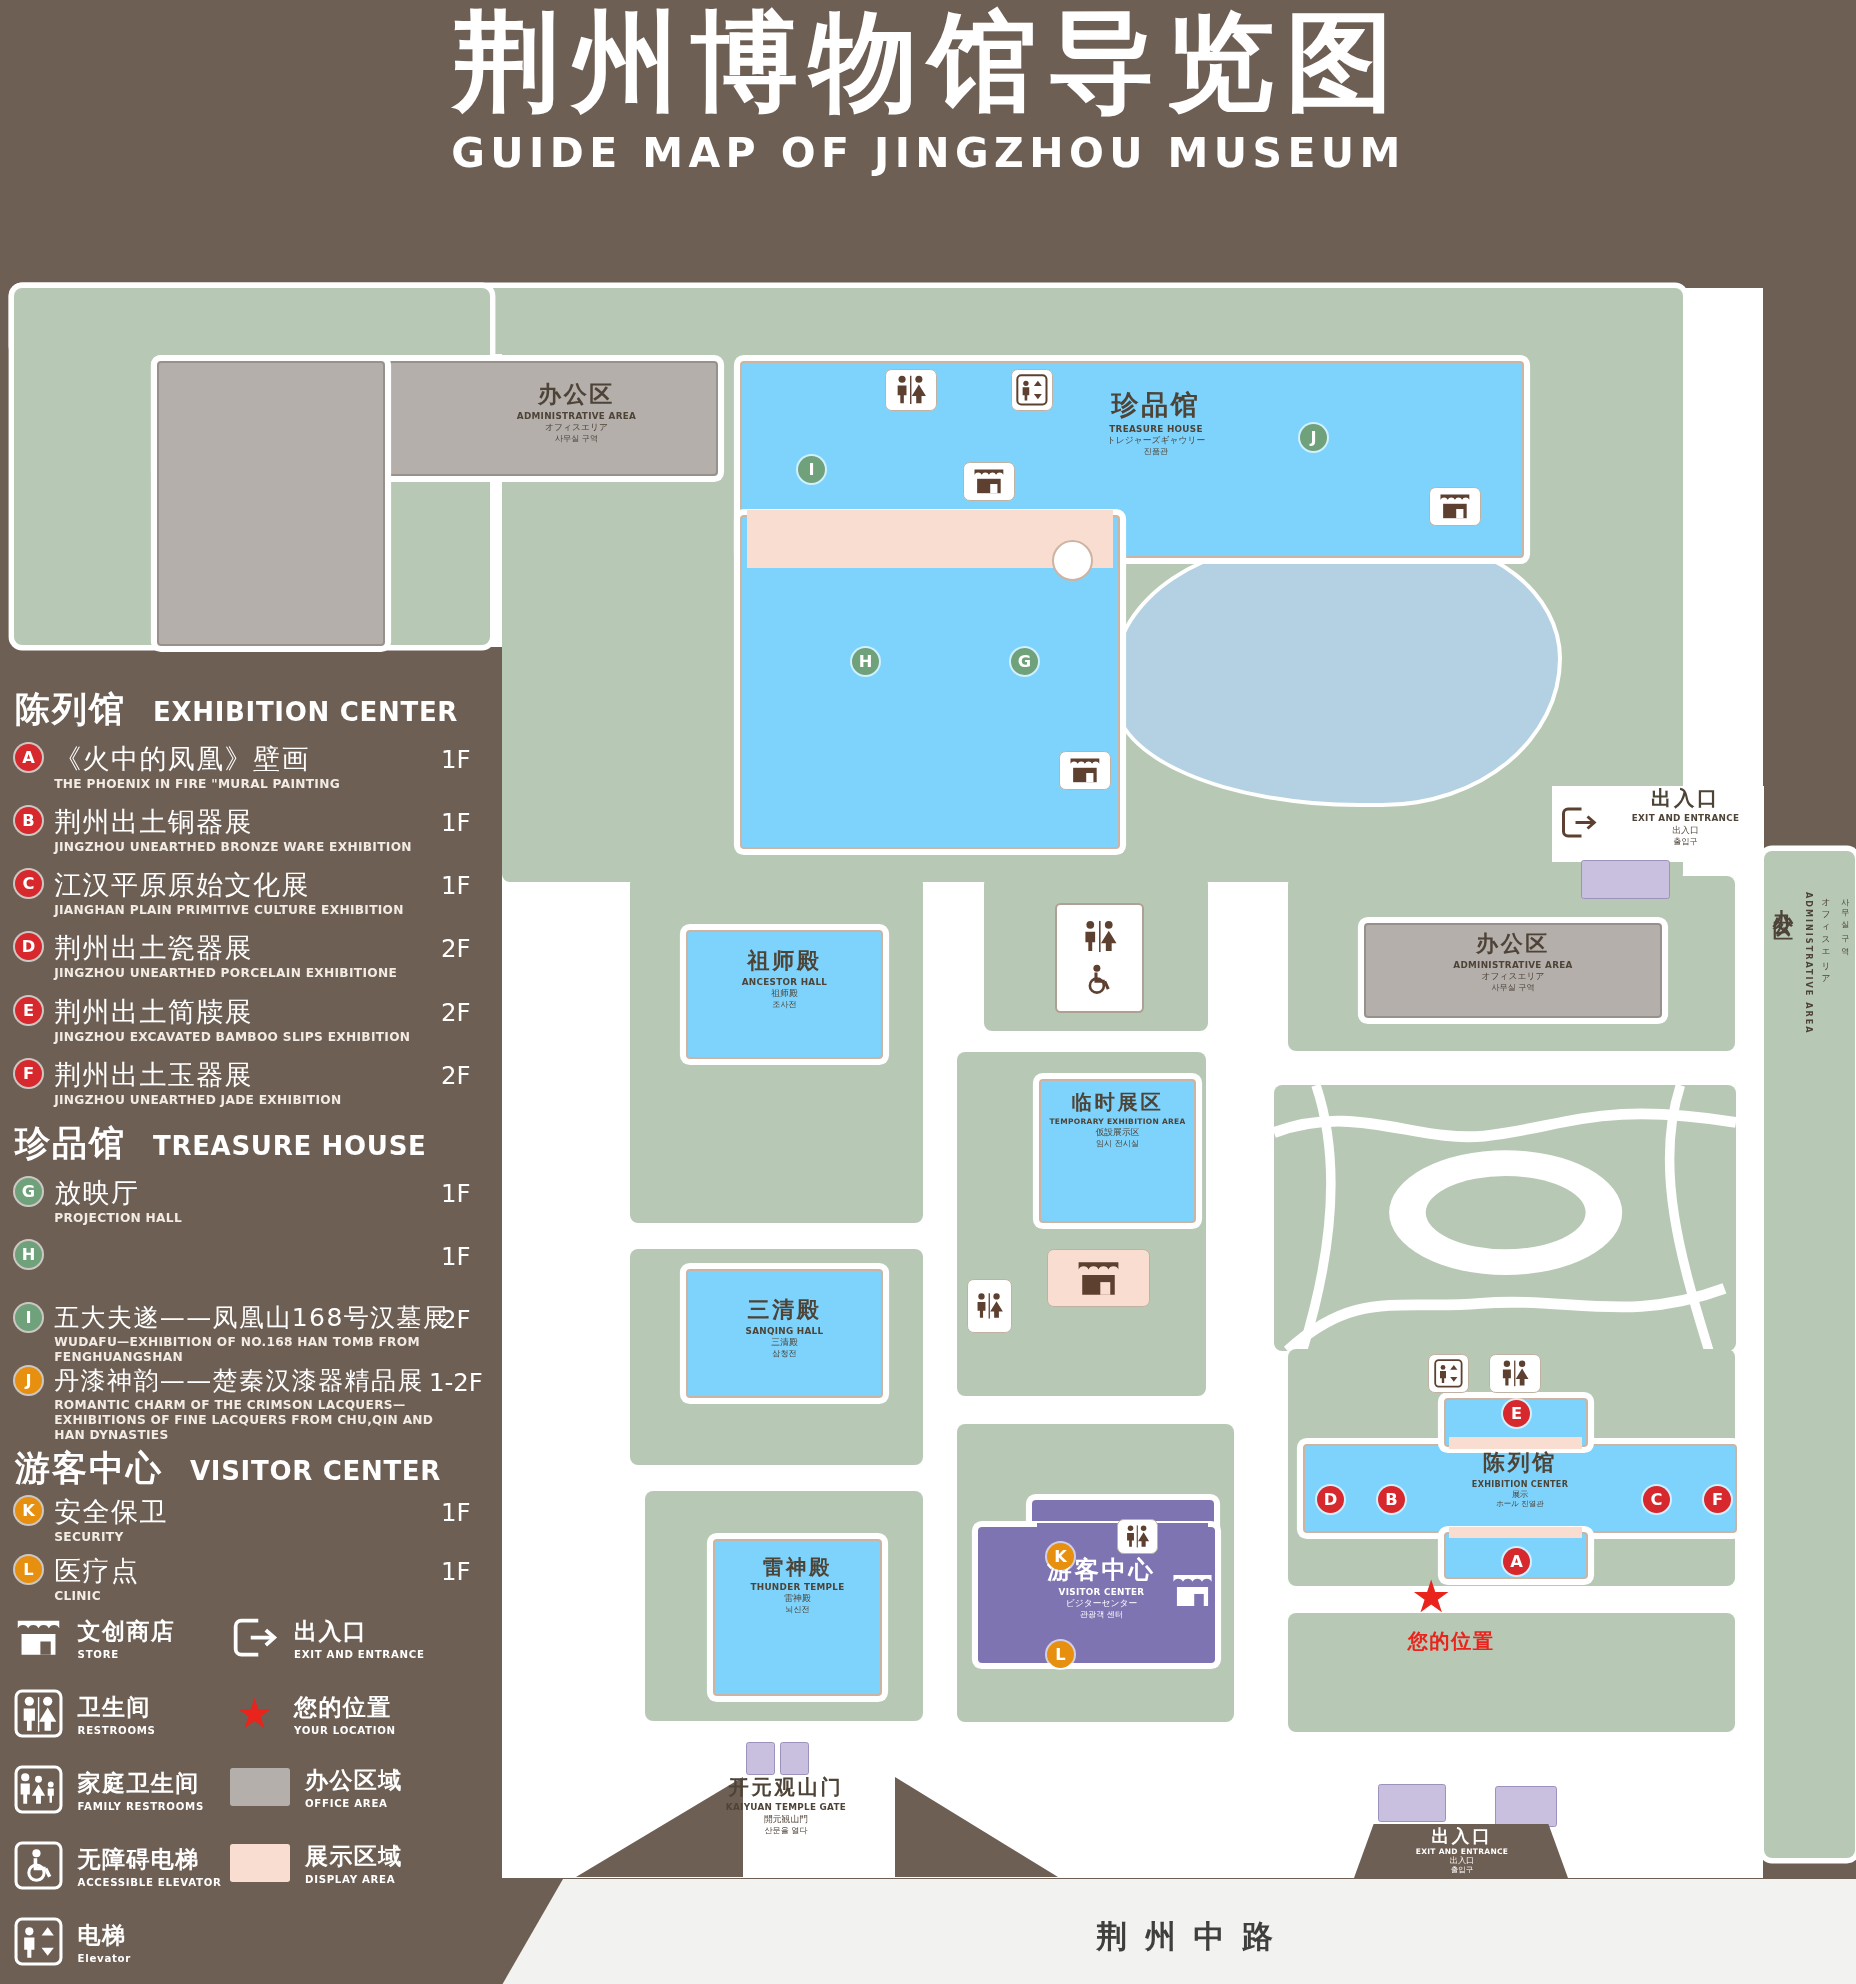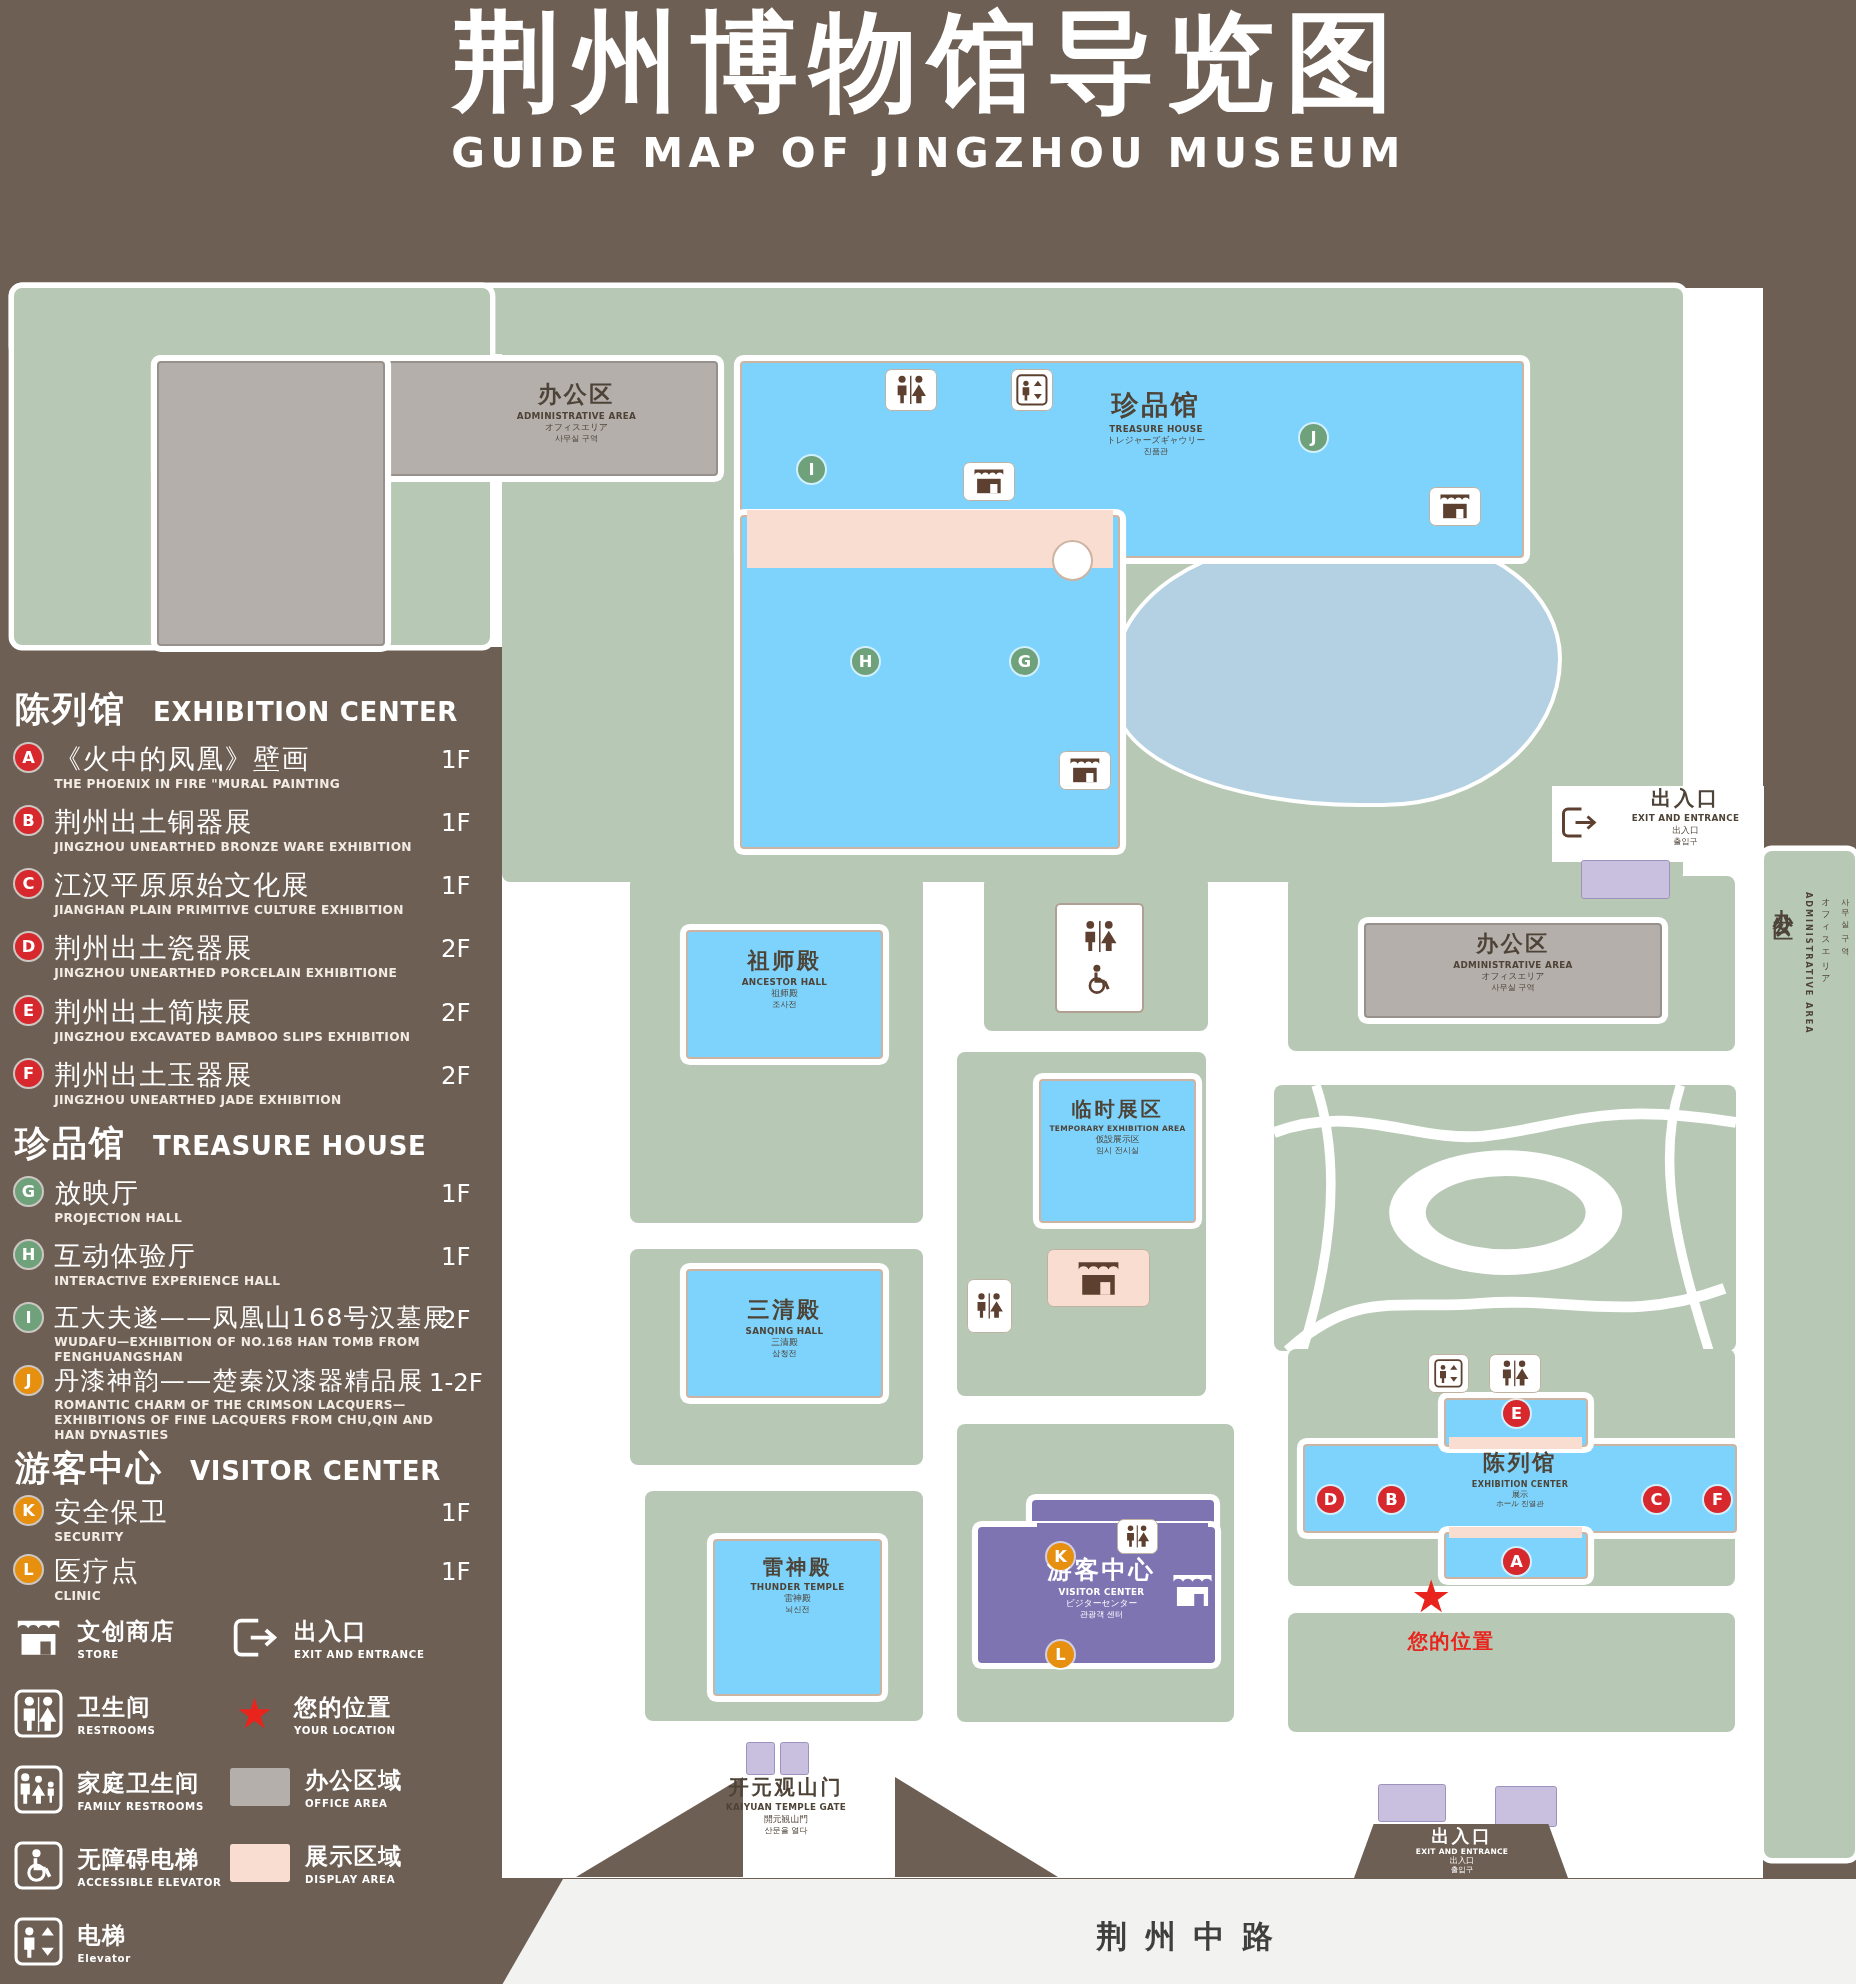--- a/index.html
+++ b/index.html
@@ -216,21 +216,21 @@
   <div class="abs bld-gray" style="left:1364px;top:923px;width:298px;height:95px">
     <div class="lbl" style="padding-top:5.4px">
       <div class="l-zh" style="font-size:22px">办公区</div>
       <div class="l-en">ADMINISTRATIVE AREA</div>
       <div class="l-jp">オフィスエリア</div>
       <div class="l-kr">사무실 구역</div>
     </div>
   </div>
 
   <div class="abs bld" style="left:1039px;top:1079px;width:157px;height:144px">
-    <div class="lbl" style="padding-top:16px">
+    <div class="lbl" style="padding-top:9px">
       <div class="l-zh" style="font-size:20.3px">临时展区</div>
       <div class="l-en" style="font-size:7.5px">TEMPORARY EXHIBITION AREA</div>
       <div class="l-jp">仮設展示区</div>
       <div class="l-kr">임시 전시실</div>
     </div>
   </div>
   <div class="abs chip chip-pink" style="left:1047px;top:1249px;width:103px;height:58px">
     <svg viewBox="0 0 52 44" style="width:47px;height:41px">
         <path d="M4 4h44v8a6 6 0 0 0-11 0 6 6 0 0 0-11 0 6 6 0 0 0-11 0 6 6 0 0 0-11 0z" fill="currentColor"></path>
         <path d="M8 18h36v22H8z" fill="currentColor"></path>
@@ -424,24 +424,20 @@
   <div class="li" style="left:15px;top:1178px">
     <span class="marker m-green">G</span>
     <span class="li-text">
         <span class="li-zh">放映厅</span>
         <span class="li-en">PROJECTION HALL</span>
       </span>
     <span class="floor" style="left:426px">1F</span>
   </div>
   <div class="li" style="left:15px;top:1241px">
     <span class="marker m-green">H</span>
-    <span class="li-text">
-        <span class="li-zh">互动体验厅</span>
-        <span class="li-en">INTERACTIVE EXPERIENCE HALL</span>
-      </span>
     <span class="floor" style="left:426px">1F</span>
   </div>
   <div class="li" style="left:15px;top:1304px">
     <span class="marker m-green">I</span>
     <span class="li-text" style="width:407px">
         <span class="li-zh" style="font-size:25px">五大夫遂——凤凰山168号汉墓展</span>
         <span class="li-en">WUDAFU—EXHIBITION OF NO.168 HAN TOMB FROM FENGHUANGSHAN</span>
       </span>
     <span class="floor" style="left:426px">2F</span>
   </div>

